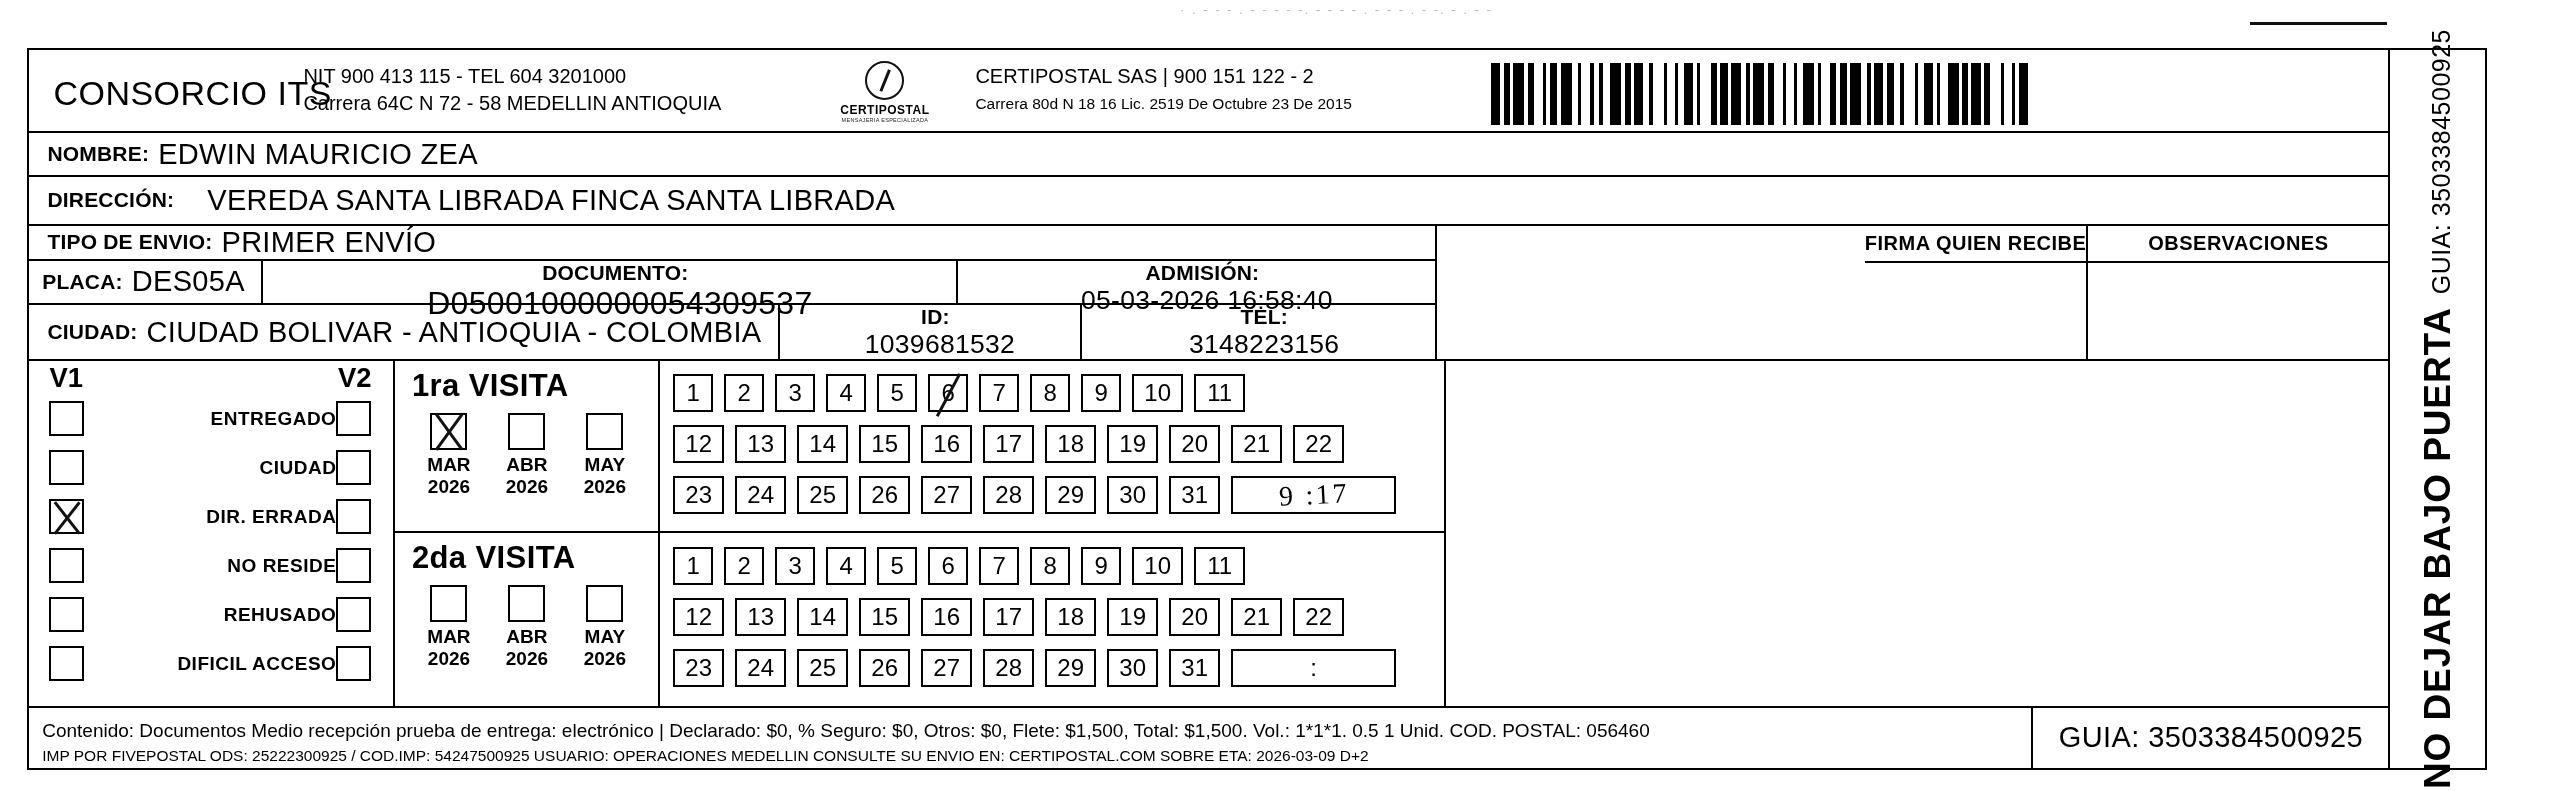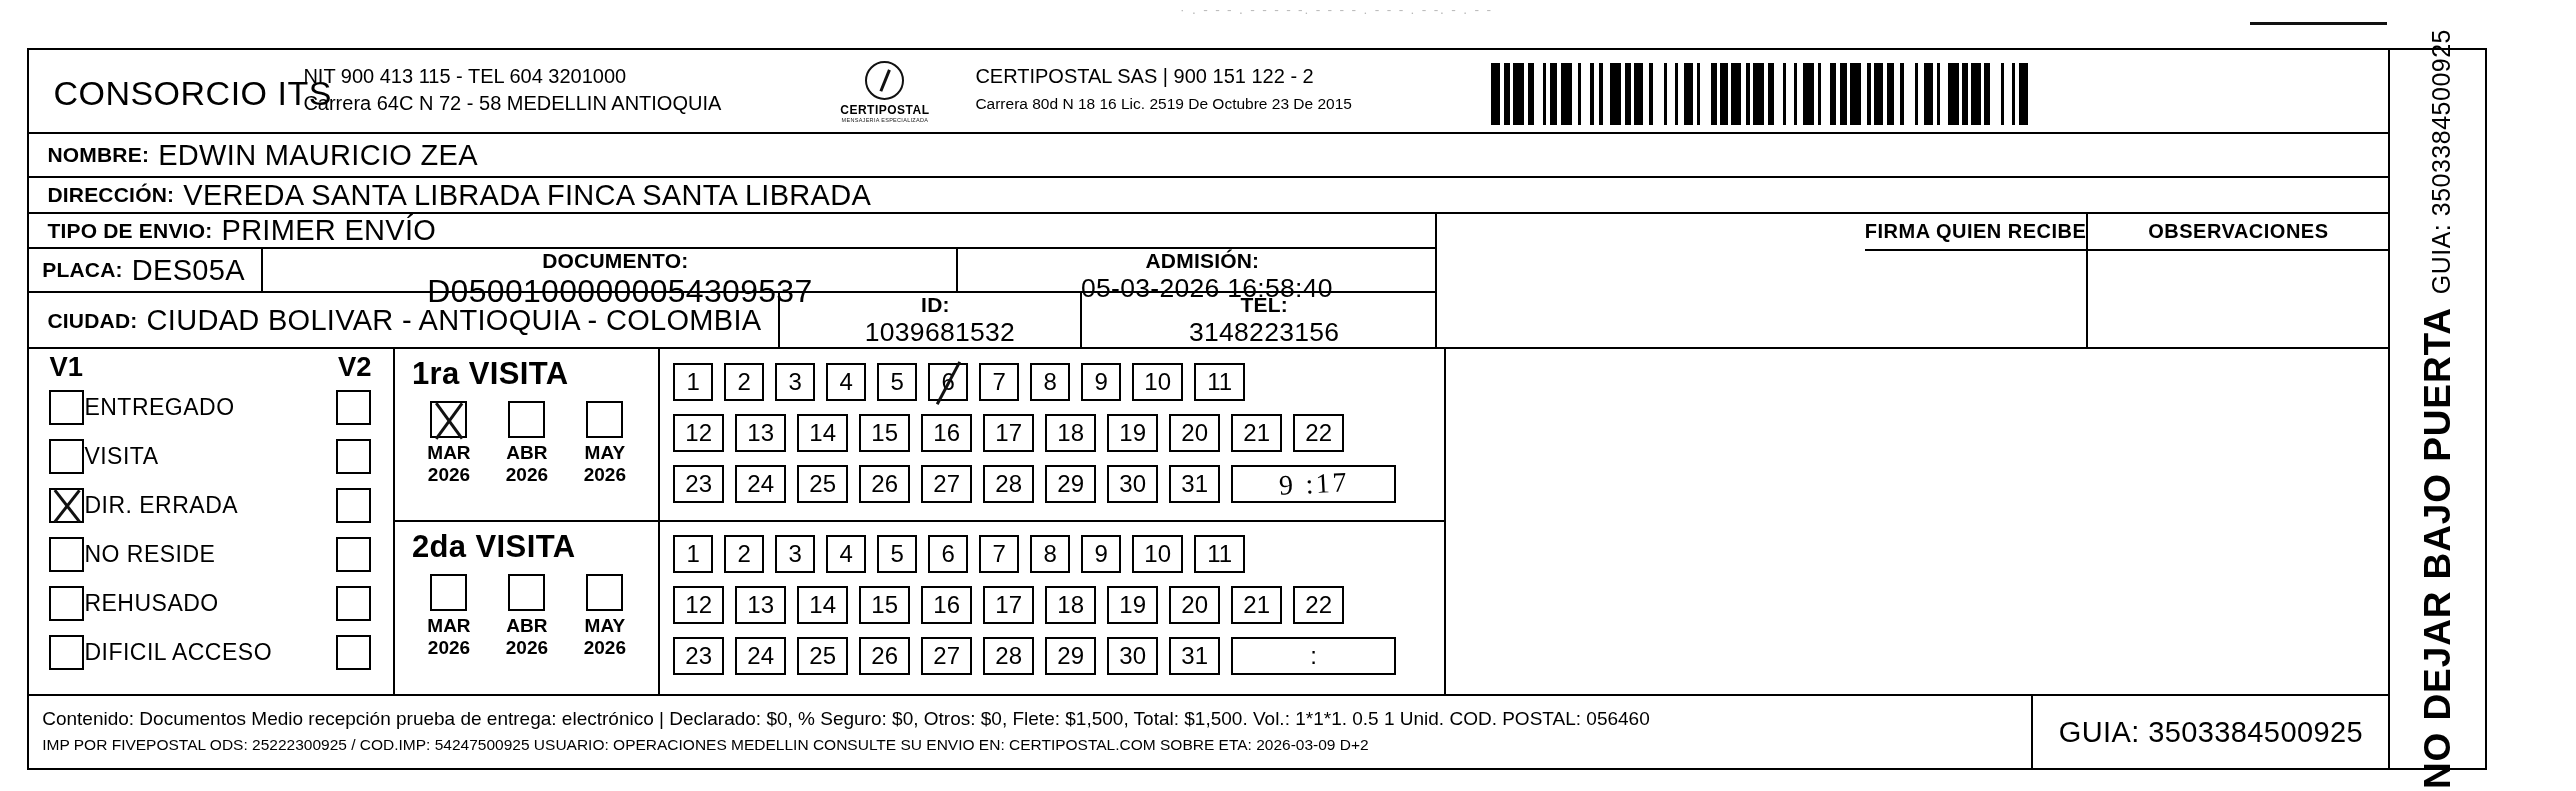--- a/index.html
+++ b/index.html
@@ -164,21 +164,21 @@
     font-size: 21px;
     font-weight: bold;
     letter-spacing: 0.2px;
   }
   .v {
     font-size: 29px;
     margin-left: 9.1px;
     letter-spacing: 0.3px;
   }
   .r-nombre  { height: 44px; }
-  .r-direcc  { height: 36px; }
+  .r-direcc  { height: 49px; gap: 24px; }
 
   
   .band {
     position: relative;
     display: flex;
     flex-direction: row;
     border-bottom: 2.7px solid #000;
     box-sizing: border-box;
     height: 135px;
   }
@@ -273,24 +273,24 @@
     position: absolute;
     left: 50%;
     top: -3.7px;
     width: 2.7px;
     height: 40px;
     background: #111;
   }
   .chk.marked:before { transform: translateX(-50%) rotate(38deg); }
   .chk.marked:after  { transform: translateX(-50%) rotate(-38deg); }
   .vlabel {
-    font-size: 23px;
-    font-weight: normal;
+    font-size: 19px;
+    font-weight: bold;
     letter-spacing: 0.5px;
-    text-align: left;
+    text-align: right;
     flex: 1;
   }
 
   .visitcol {
     width: 265px;
     border-right: 2.7px solid #000;
     box-sizing: border-box;
     display: flex;
     flex-direction: column;
   }
@@ -656,21 +656,21 @@
             <span>V2</span>
           </div>
           <div id="status-rows">
               <div class="vrow">
                 <div class="chk"></div>
                 <div class="vlabel">ENTREGADO</div>
                 <div class="chk"></div>
               </div>
               <div class="vrow">
                 <div class="chk"></div>
-                <div class="vlabel">VISITA</div>
+                <div class="vlabel">CIUDAD</div>
                 <div class="chk"></div>
               </div>
               <div class="vrow">
                 <div class="chk marked"></div>
                 <div class="vlabel">DIR. ERRADA</div>
                 <div class="chk"></div>
               </div>
               <div class="vrow">
                 <div class="chk"></div>
                 <div class="vlabel">NO RESIDE</div>

